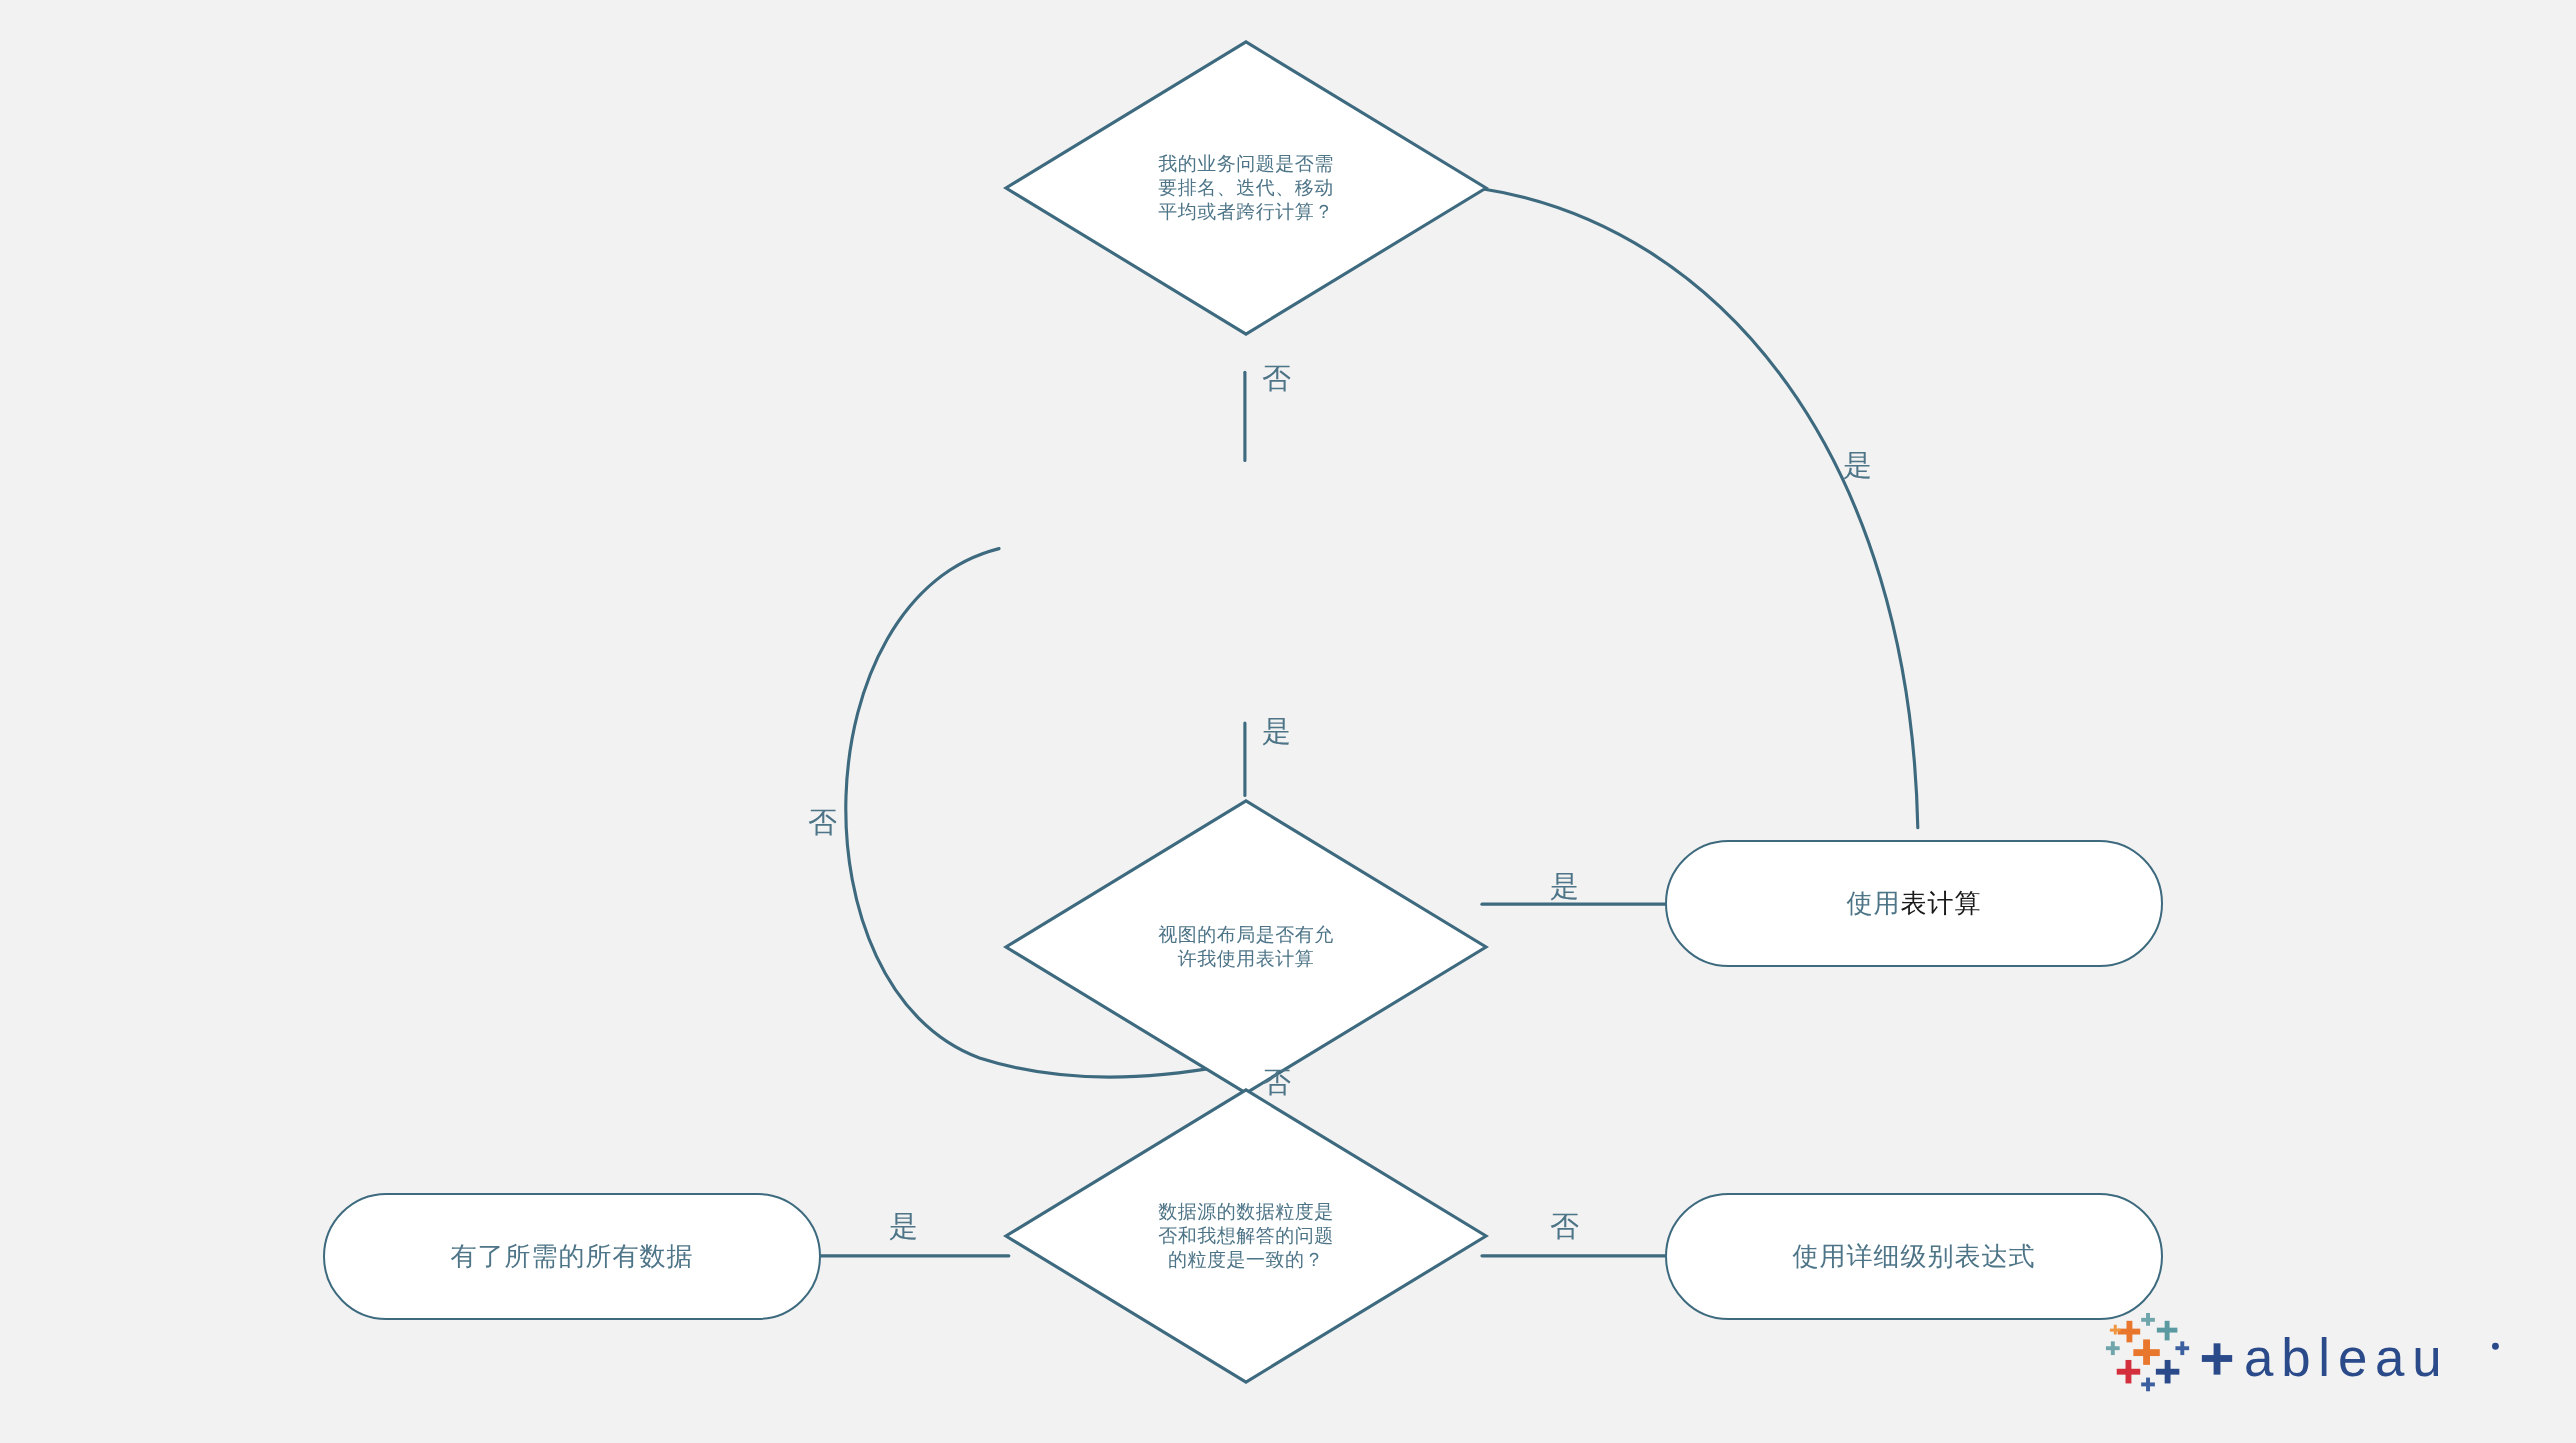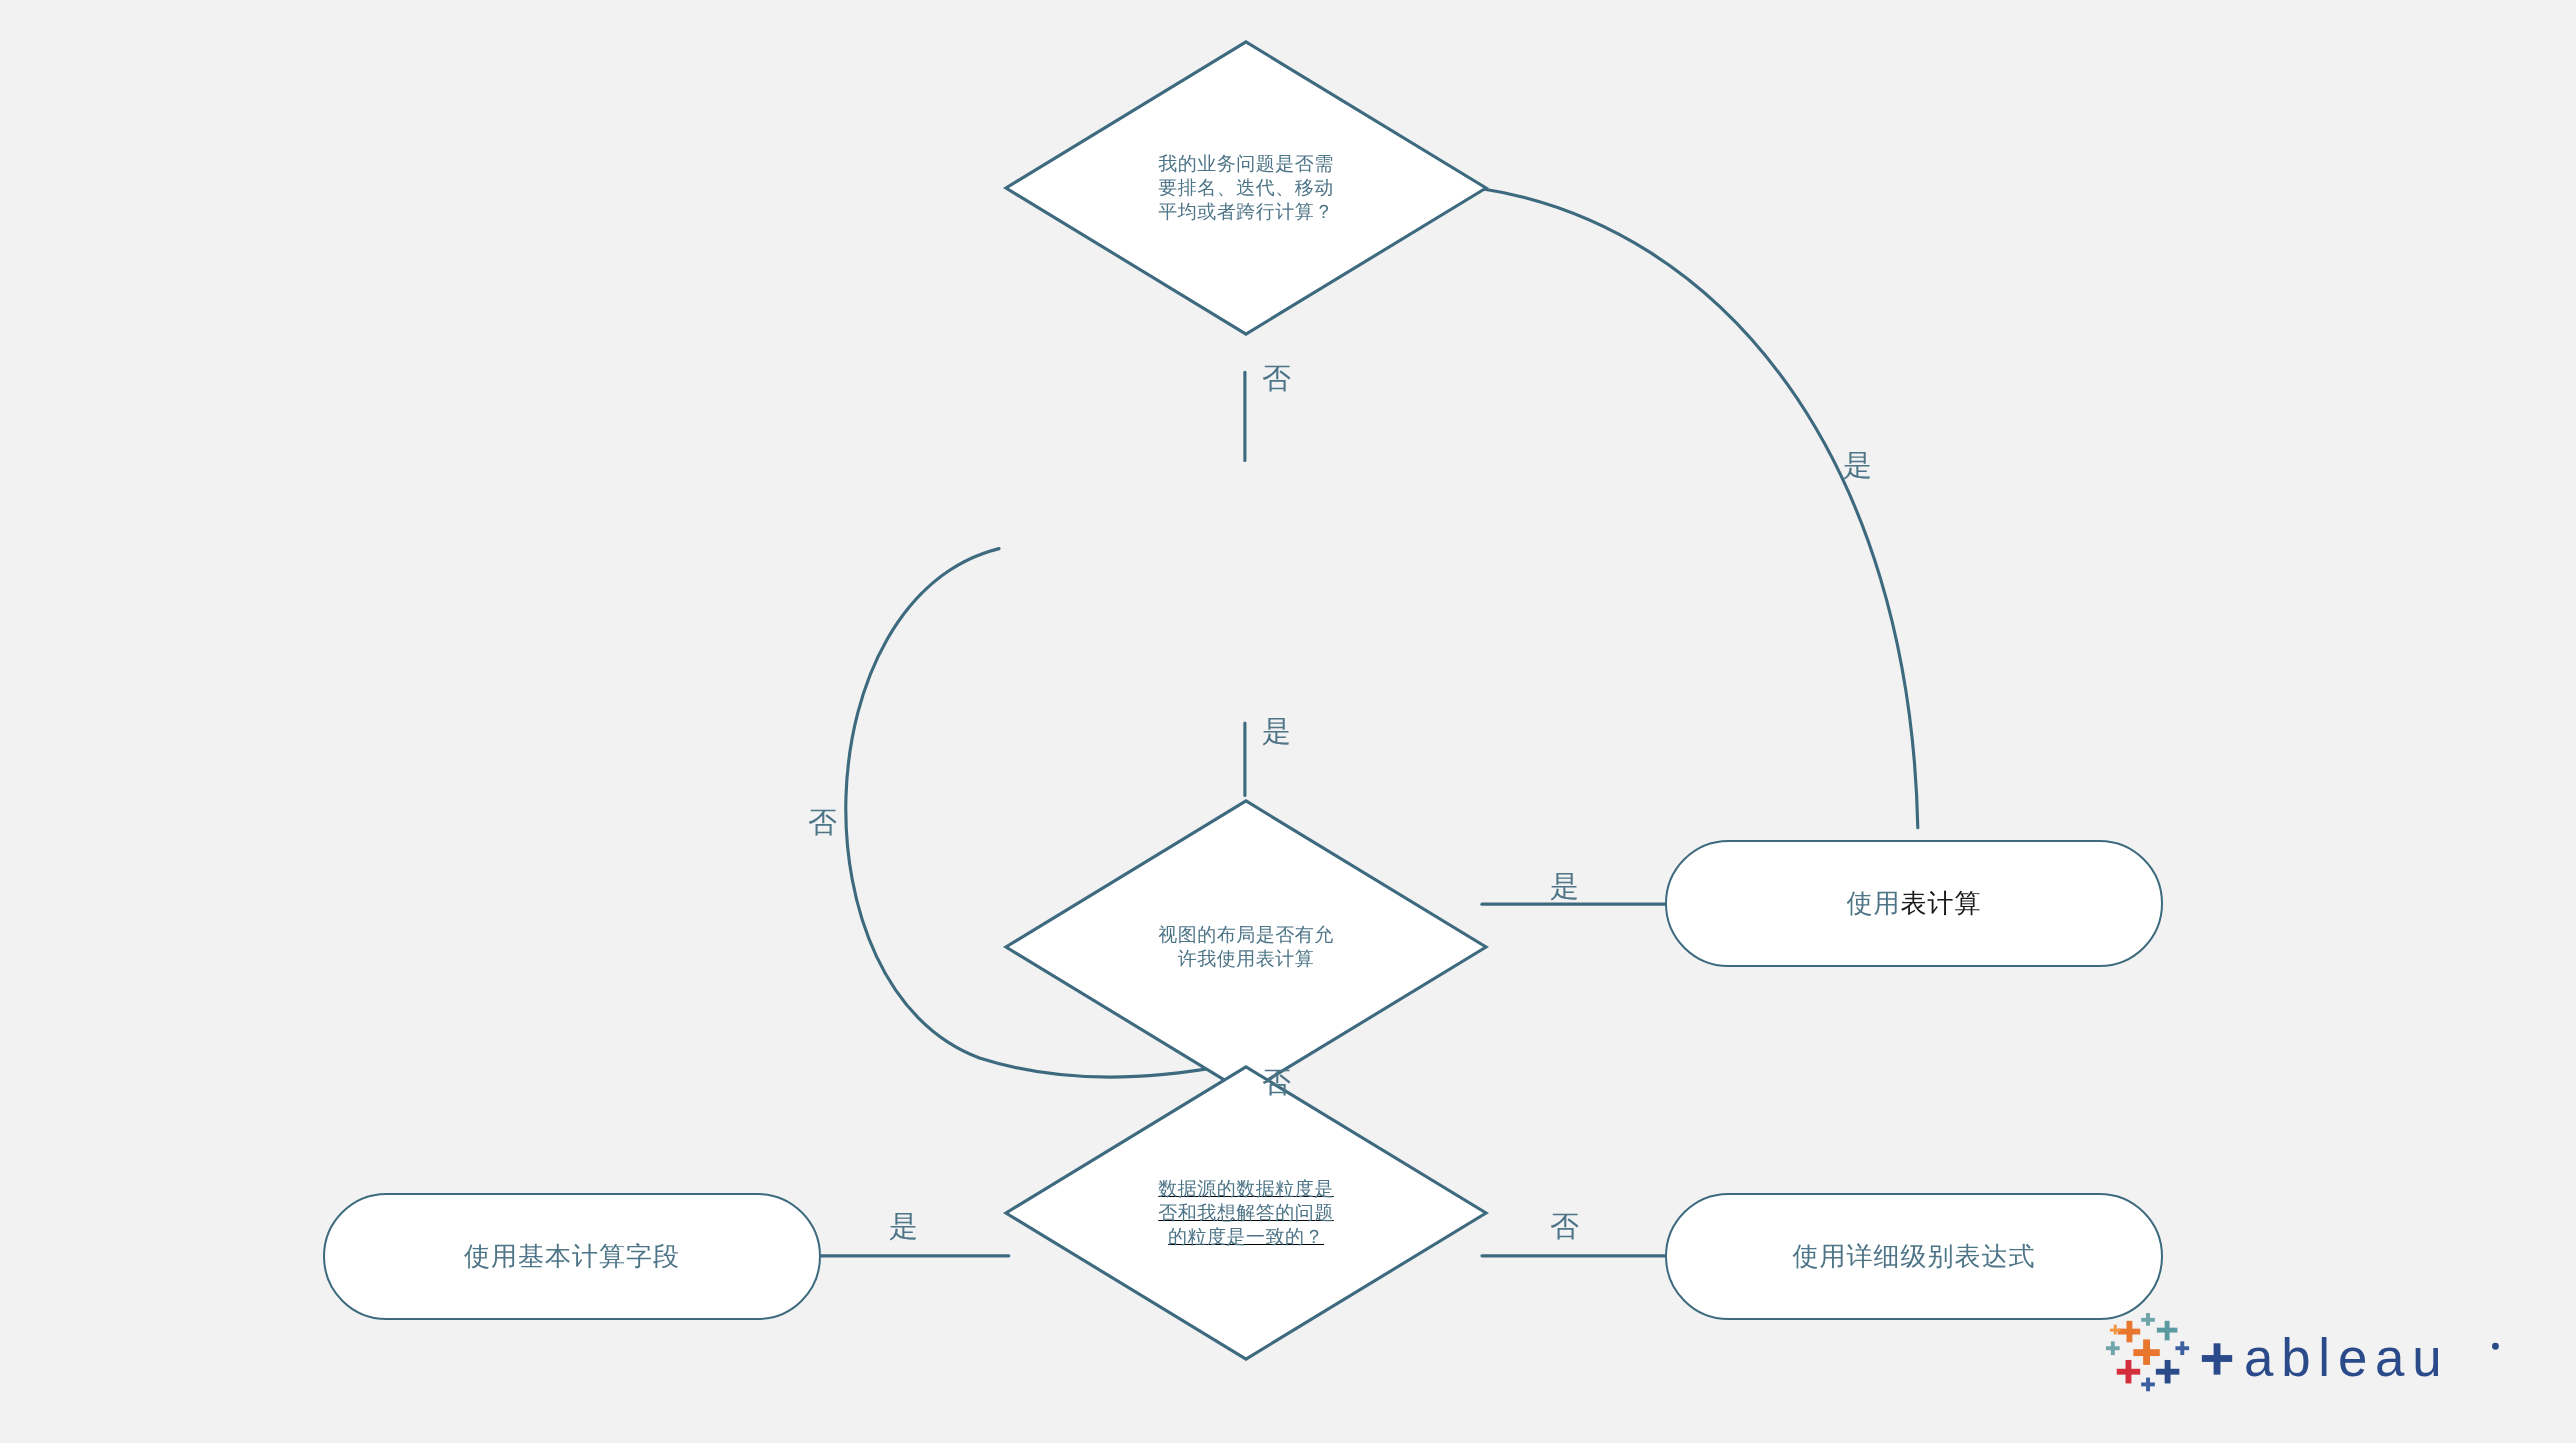--- a/index.html
+++ b/index.html
@@ -128,37 +128,37 @@
 
 
   <div class="diamond" style="left:1003px; top:798px; width:486px; height:298px;">
     <svg class="shape" viewBox="0 0 496 304" preserveAspectRatio="none">
       <polygon points="248,3 493,152 248,301 3,152" fill="#ffffff" stroke="#3d6a7e" stroke-width="3.2"></polygon>
     </svg>
     <div class="dlabel">视图的布局是否有允
 许我使用表计算</div>
   </div>
 
-  <div class="diamond" style="left:1003px; top:1064px; width:486px; height:298px;text-decoration:underline;">
+  <div class="diamond" style="left:1003px; top:1087px; width:486px; height:298px;">
     <svg class="shape" viewBox="0 0 496 304" preserveAspectRatio="none">
       <polygon points="248,3 493,152 248,301 3,152" fill="#ffffff" stroke="#3d6a7e" stroke-width="3.2"></polygon>
     </svg>
     <div class="dlabel">数据源的数据粒度是
 否和我想解答的问题
 的粒度是一致的？</div>
   </div>
 
   <div class="pill" style="left:1665px; top:840px; width:498px; height:127px;">
     <div class="plabel">
       <span>使用</span><span class="alt">表计算</span>
     </div>
   </div>
 
   <div class="pill" style="left:323px; top:1193px; width:498px; height:127px;">
-    <div class="plabel">使用基本计算字段</div>
+    <div class="plabel">有了所需的所有数据</div>
   </div>
 
   <div class="pill" style="left:1665px; top:1193px; width:498px; height:127px;">
     <div class="plabel">使用详细级别表达式</div>
   </div>
 
   <div class="edge-label" style="left:1262px; top:359px;">否</div>
 
   <div class="edge-label" style="left:1843px; top:446px;">是</div>
 

